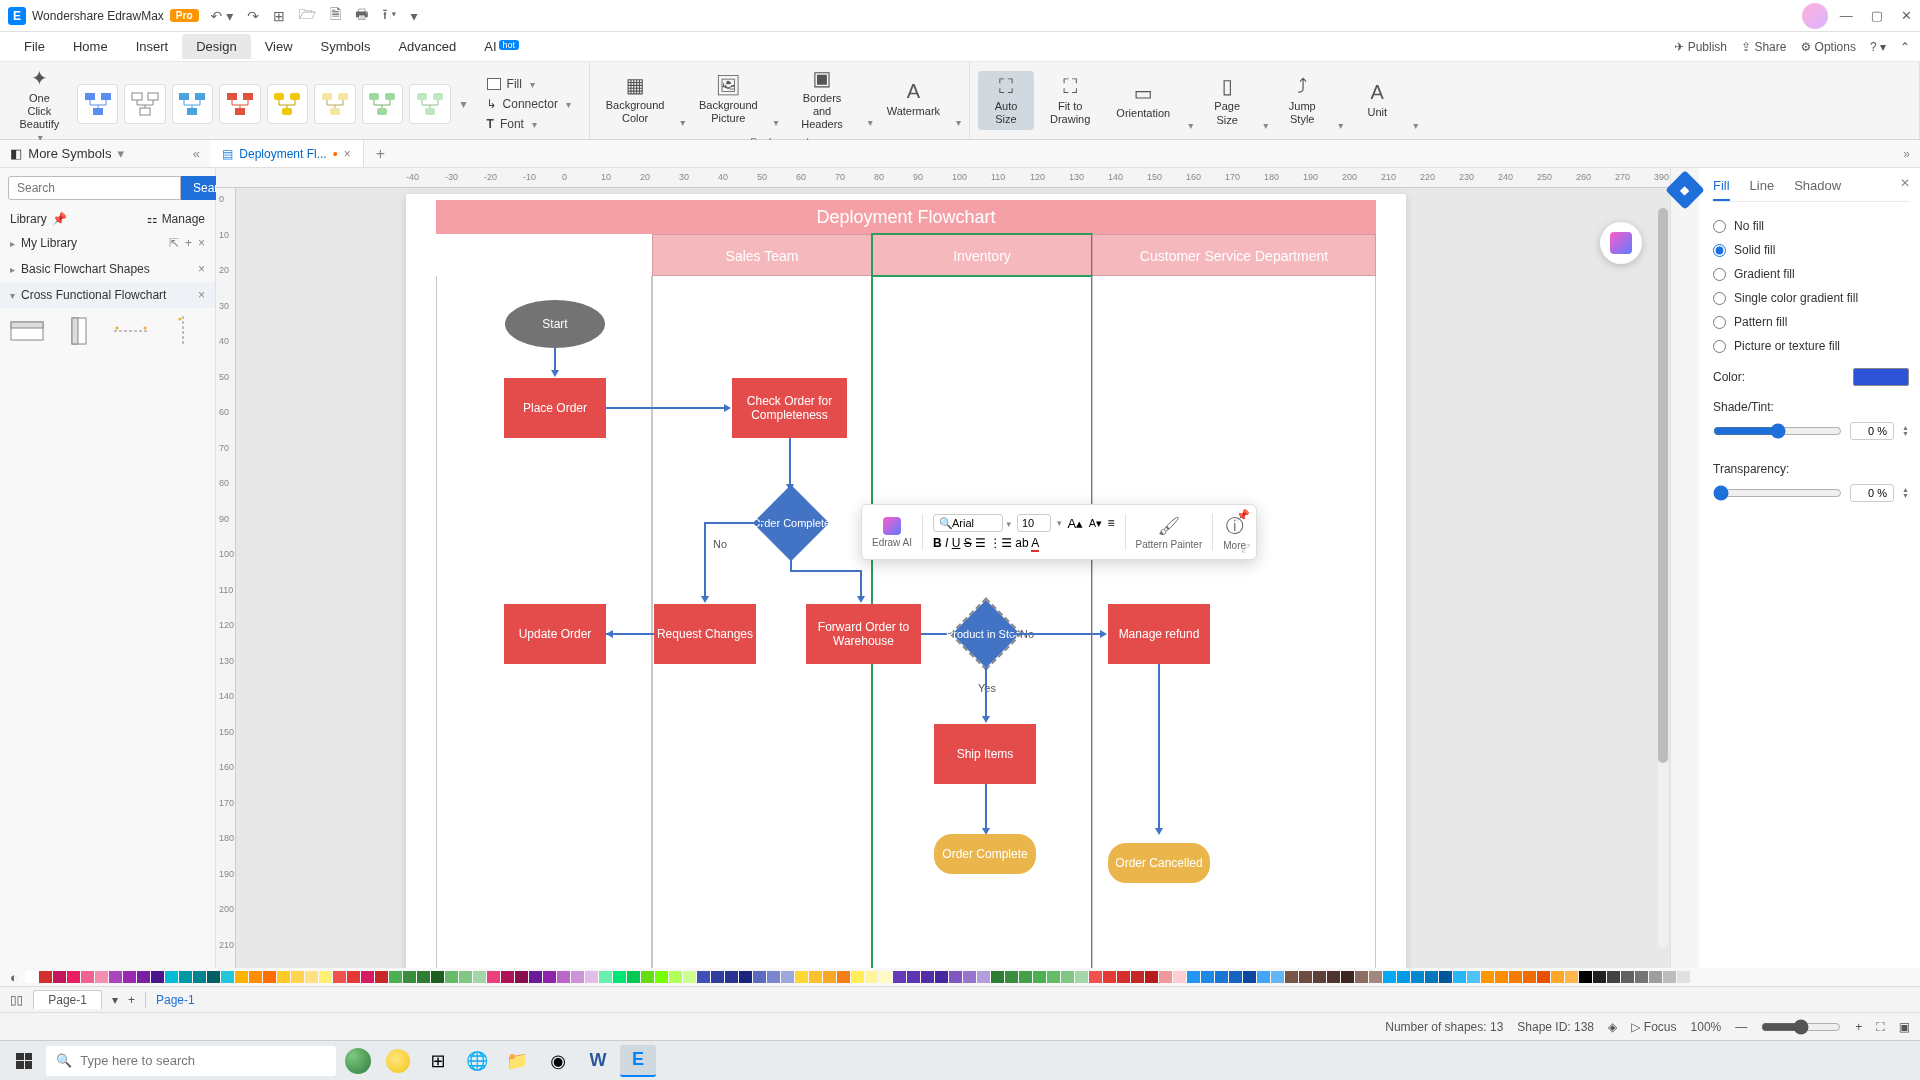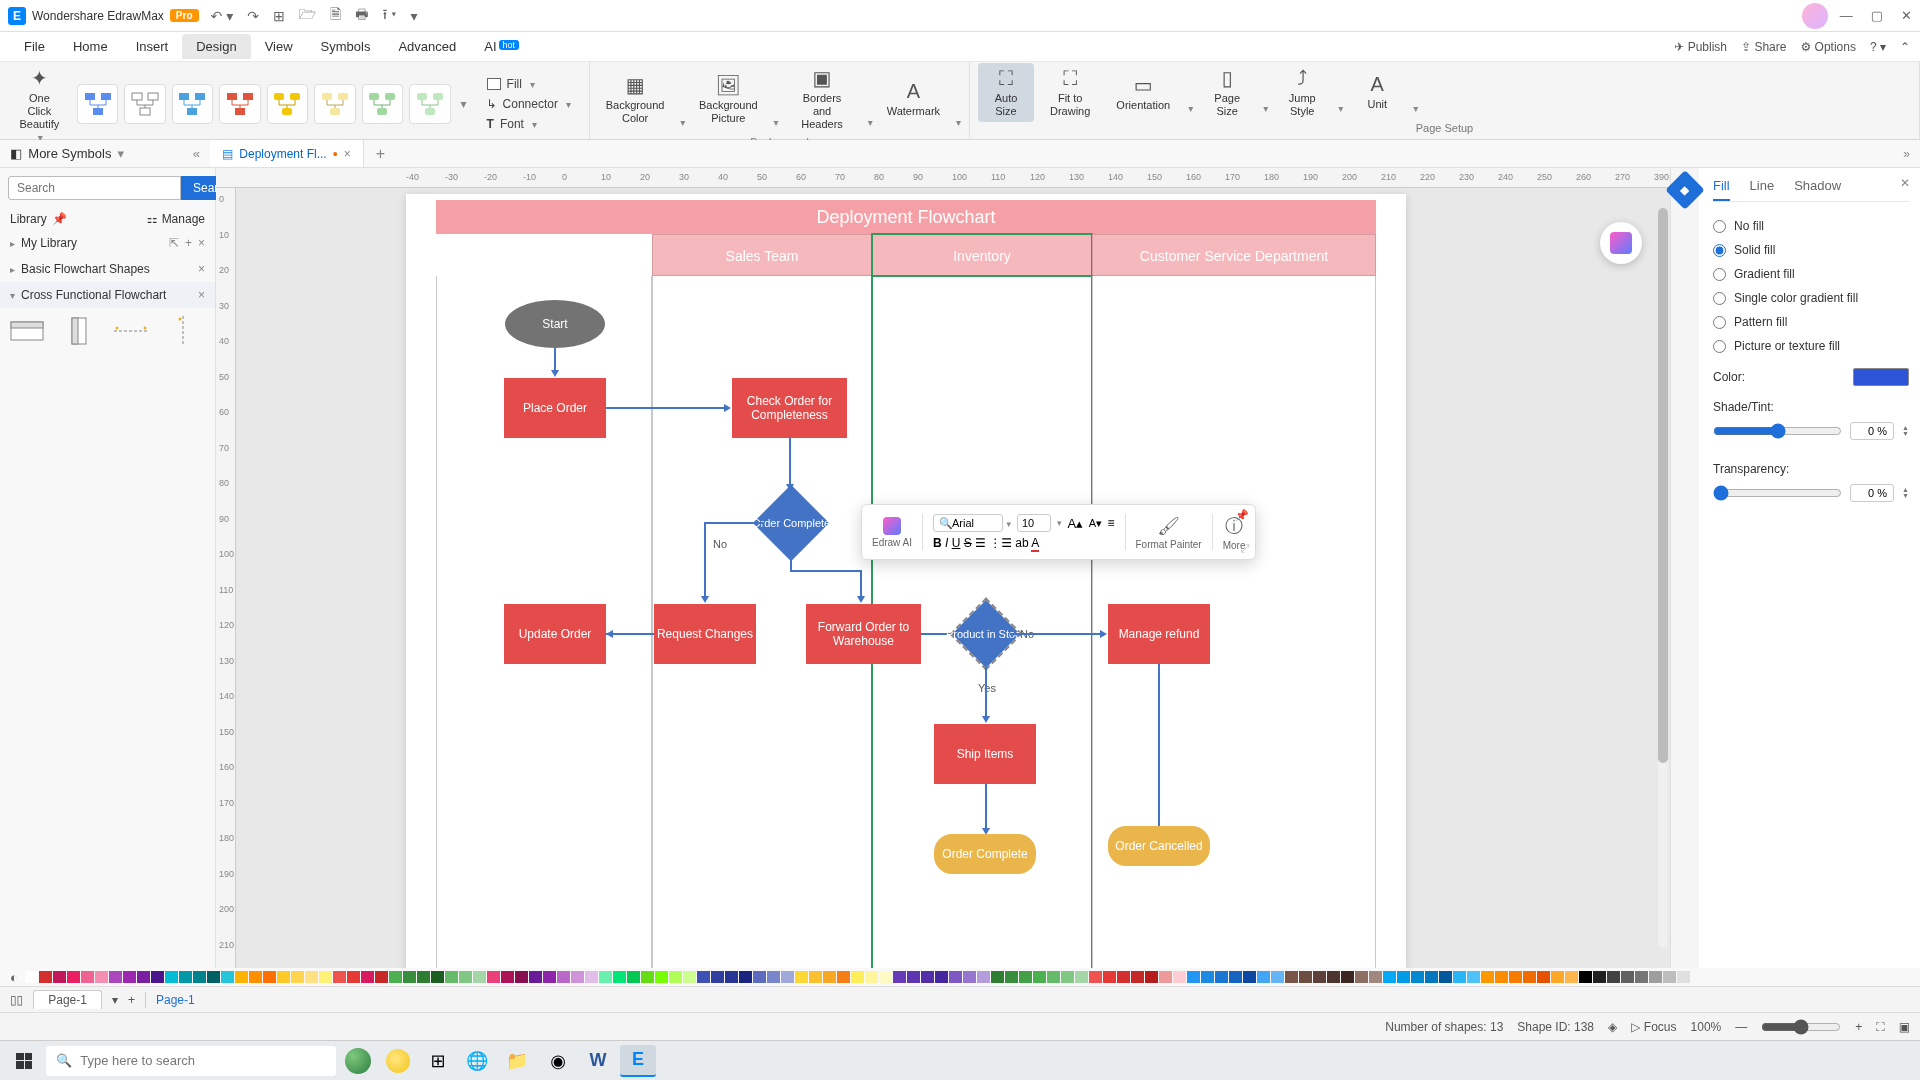--- a/index.html
+++ b/index.html
@@ -353,21 +353,20 @@
           <span class="ri-text" style="white-space:pre-line">Jump
 Style</span>
         </div>
         <span class="ribbon-arrow" style="align-self:flex-end;margin-bottom:8px">▾</span>
       <div class="ribbon-big">
           <span class="ri-icon">A</span>
           <span class="ri-text">Unit</span>
         </div>
         <span class="ribbon-arrow" style="align-self:flex-end;margin-bottom:8px">▾</span>
     </div>
-    <div class="ribbon-label">Page Setup</div>
   </div>
 </div>
 
 <div class="tabstrip">
   <div class="side-collapse">
     <span>◧</span>
     <span>More Symbols</span>
       <span style="color:#888">▾</span>
     <span class="chev">«</span>
   </div>
@@ -561,21 +560,21 @@
           <div class="fc-shape fc-rect" style="left:702px;top:410px;width:102px;height:60px;flex-direction:column">Manage refund</div>
           <div class="fc-line" style="left:579px;top:464px;width:2px;height:60px"></div>
             <div class="fc-arrow-down" style="left:576px;top:522px"></div>
           <div class="fc-shape fc-rect" style="left:528px;top:530px;width:102px;height:60px">Ship Items</div>
           <div class="fc-line" style="left:579px;top:590px;width:2px;height:46px"></div>
             <div class="fc-arrow-down" style="left:576px;top:634px"></div>
           <div class="fc-line" style="left:752px;top:470px;width:2px;height:166px"></div>
             <div class="fc-arrow-down" style="left:749px;top:634px"></div>
 
           <div class="fc-shape fc-roundrect" style="left:528px;top:640px;width:102px;height:40px;flex-direction:column">Order Complete</div>
-          <div class="fc-shape fc-roundrect" style="left:702px;top:632px;width:102px;height:40px;flex-direction:column">Order Cancelled</div>
+          <div class="fc-shape fc-roundrect" style="left:702px;top:649px;width:102px;height:40px;flex-direction:column">Order Cancelled</div>
         </div>
 
         <div class="float-tb" style="left:625px;top:316px">
           <span class="ft-pin">📌</span>
           <span class="ft-expand">⤢</span>
           <div class="ft-group">
               <div class="ft-ai-logo"></div>
               <span>Edraw AI</span>
             </div>
           <div class="ft-sep"></div>
@@ -595,21 +594,21 @@
               <span style="text-decoration:line-through">S</span>
               <span>☰</span>
               <span>⋮☰</span>
               <span>ab</span>
               <span><span style="border-bottom:2px solid #d33">A</span></span>
             </div>
           </div>
           <div class="ft-sep"></div>
           <div class="ft-group">
               <span style="font-size:18px">🖌</span>
-              <span style="white-space:pre-line;text-align:center">Format Painter</span>
+              <span style="white-space:pre-line;text-align:center">Pattern Painter</span>
             </div>
           <div class="ft-sep"></div>
           <div class="ft-group">
               <span style="font-size:18px">ⓘ</span>
               <span>More</span>
             </div>
         </div>
 
         <div class="canvas-badge">
             <div class="inner-b"></div>

